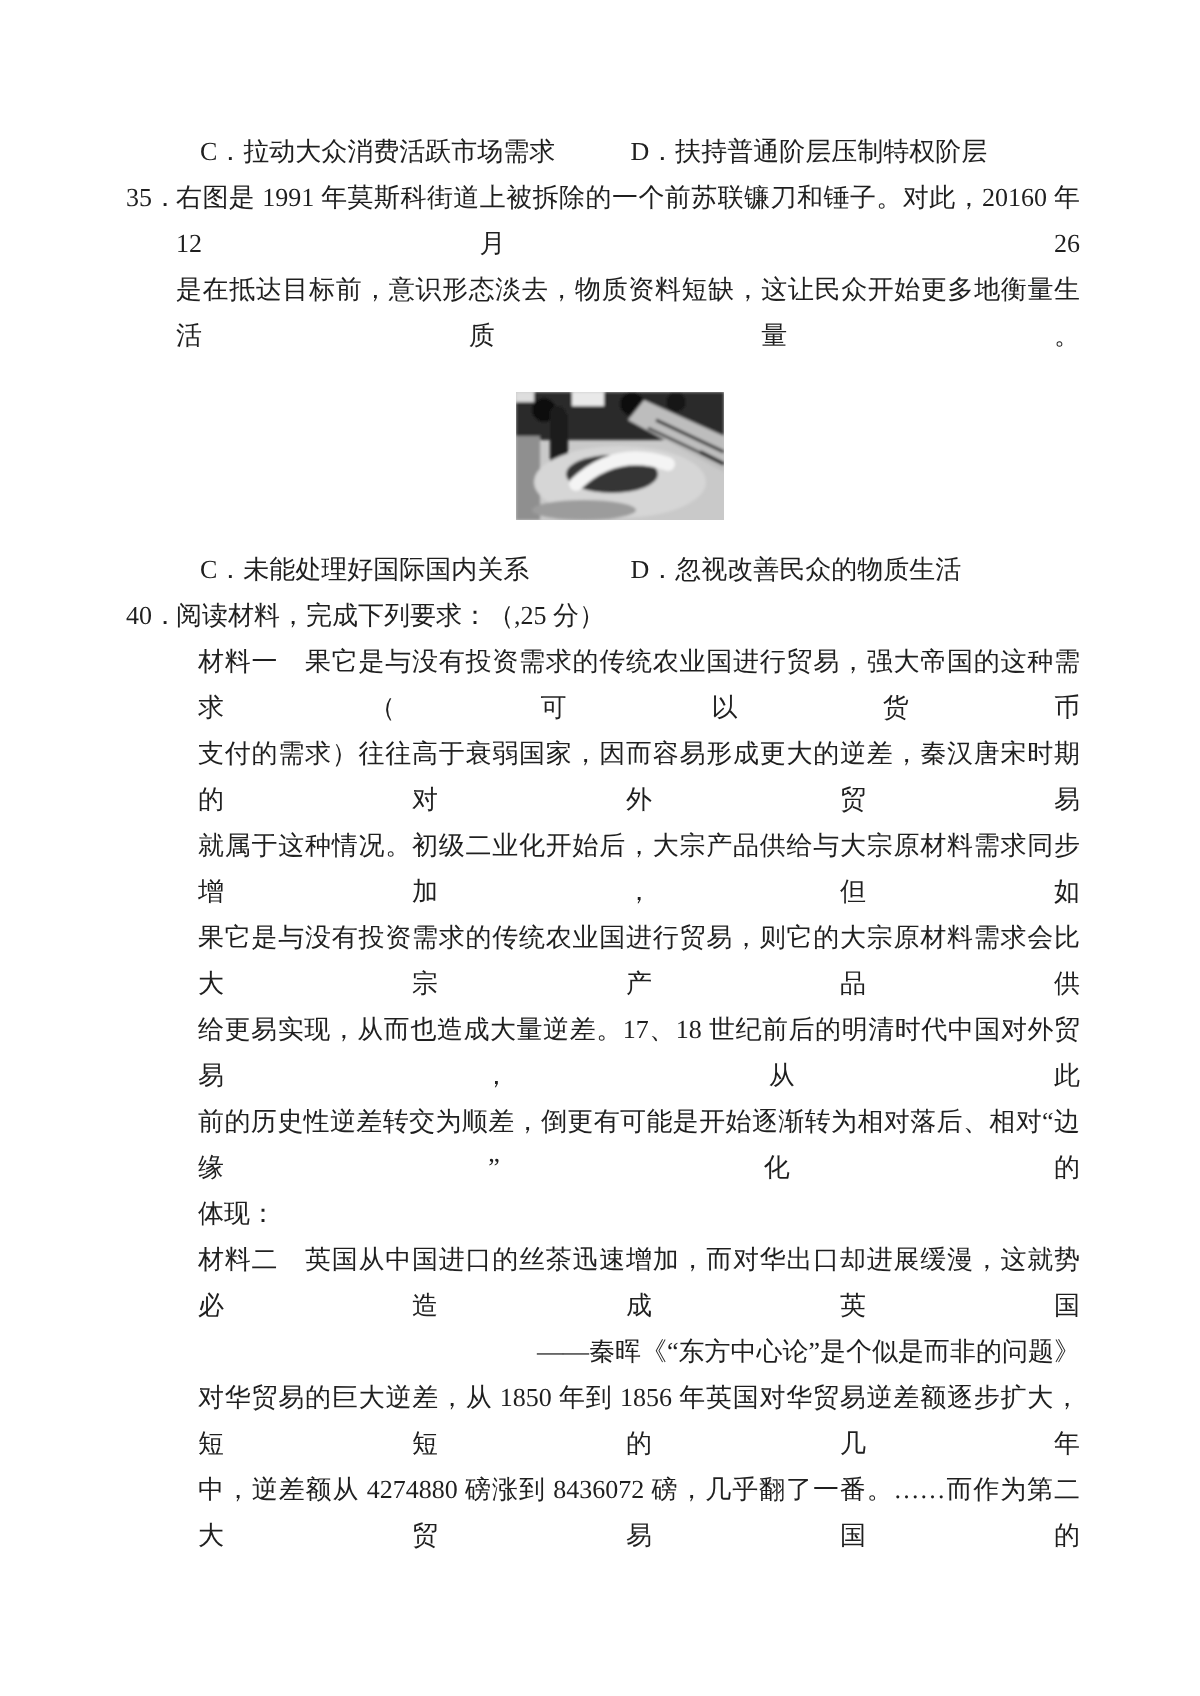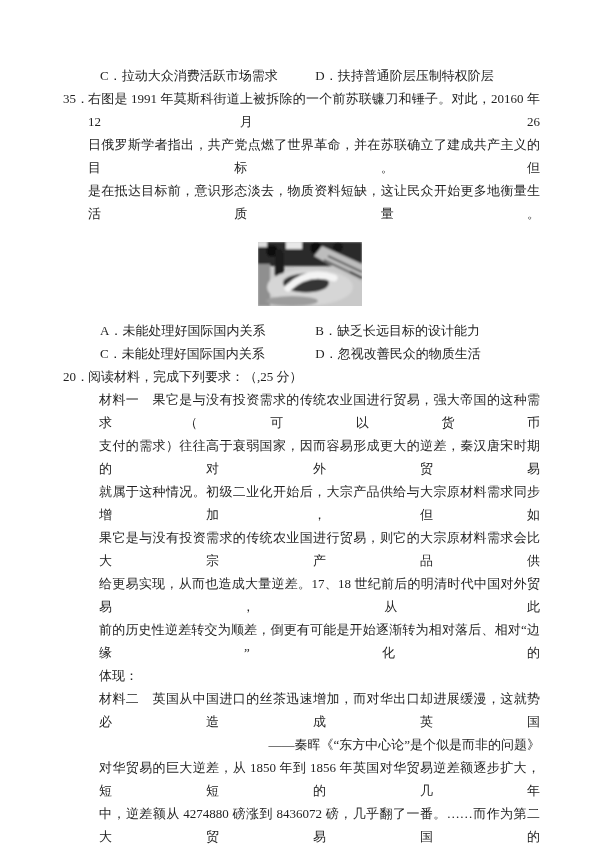--- a/index.html
+++ b/index.html
@@ -31,21 +31,20 @@
 
   <div class="line opts">
     <span class="col1">C．拉动大众消费活跃市场需求</span>
     <span>D．扶持普通阶层压制特权阶层</span>
   </div>
 
   <div class="line">
     <span class="qnum">35．</span>
     <span class="qtext jl">右图是 1991 年莫斯科街道上被拆除的一个前苏联镰刀和锤子。对此，20160 年 12 月 26</span>
   </div>
-  <div class="line cont jl">日俄罗斯学者指出，共产党点燃了世界革命，并在苏联确立了建成共产主义的目标。但</div>
   <div class="line cont jl">是在抵达目标前，意识形态淡去，物质资料短缺，这让民众开始更多地衡量生活质量。</div>
 
   <div class="photo-row">
     <svg class="photo" viewBox="0 0 104 64" xmlns="http://www.w3.org/2000/svg">
       <defs>
           <filter id="bl">
             <feGaussianBlur stdDeviation="0.9"></feGaussianBlur>
           </filter>
         </defs>
       <rect x="0" y="0" width="104" height="64" fill="#c9c9c9"></rect>
@@ -65,30 +64,26 @@
         <rect x="0" y="22" width="12" height="42" fill="#8f8f8f"></rect>
         <ellipse cx="52" cy="45" rx="43" ry="18" fill="#d6d6d6"></ellipse>
         <ellipse cx="48" cy="41" rx="23" ry="9.5" fill="#343434"></ellipse>
         <path d="M 30 46 Q 50 27 76 36" fill="none" stroke="#f4f4f4" stroke-width="7" stroke-linecap="round"></path>
         <ellipse cx="34" cy="59" rx="26" ry="5" fill="#9c9c9c"></ellipse>
       </g>
     </svg>
   </div>
 
   <div class="line opts">
-    <span class="col1">A．未能处理好国际国内关系</span>
-    <span>B．缺乏长远目标的设计能力</span>
-  </div>
-  <div class="line opts">
     <span class="col1">C．未能处理好国际国内关系</span>
     <span>D．忽视改善民众的物质生活</span>
   </div>
 
   <div class="line">
-    <span class="qnum">20．</span>
+    <span class="qnum">40．</span>
     <span class="qtext">阅读材料，完成下列要求：（,25 分）</span>
   </div>
 
   <div class="line mat jl">材料一　果它是与没有投资需求的传统农业国进行贸易，强大帝国的这种需求（可以货币</div>
   <div class="line mat jl">支付的需求）往往高于衰弱国家，因而容易形成更大的逆差，秦汉唐宋时期的对外贸易</div>
   <div class="line mat jl">就属于这种情况。初级二业化开始后，大宗产品供给与大宗原材料需求同步增加，但如</div>
   <div class="line mat jl">果它是与没有投资需求的传统农业国进行贸易，则它的大宗原材料需求会比大宗产品供</div>
   <div class="line mat jl">给更易实现，从而也造成大量逆差。17、18 世纪前后的明清时代中国对外贸易，从此</div>
   <div class="line mat jl">前的历史性逆差转交为顺差，倒更有可能是开始逐渐转为相对落后、相对“边缘”化的</div>
   <div class="line mat">体现：</div>

